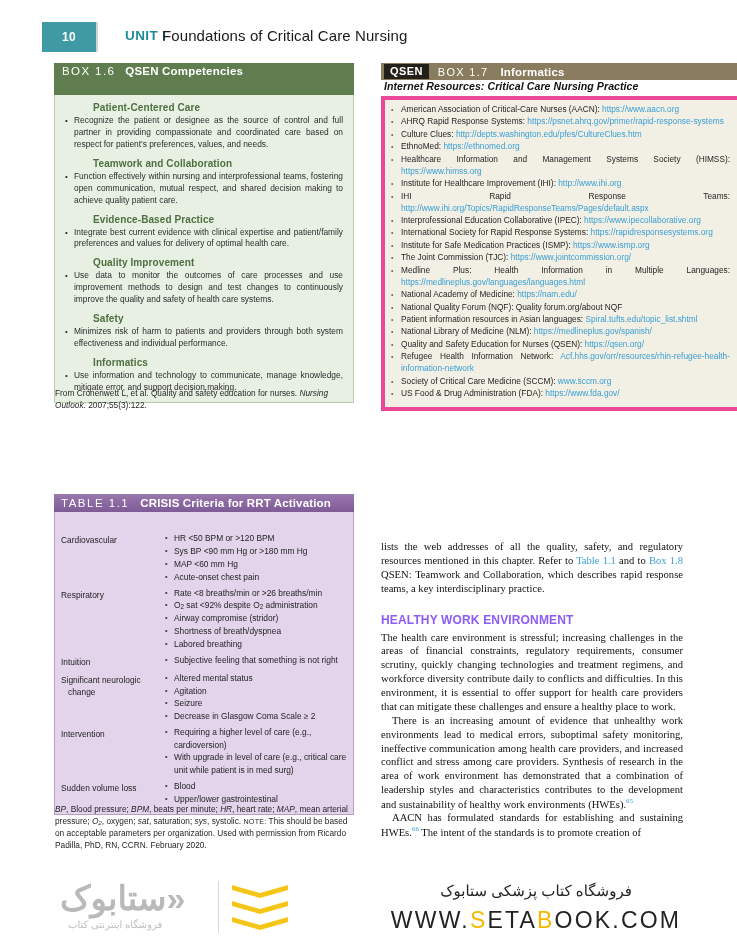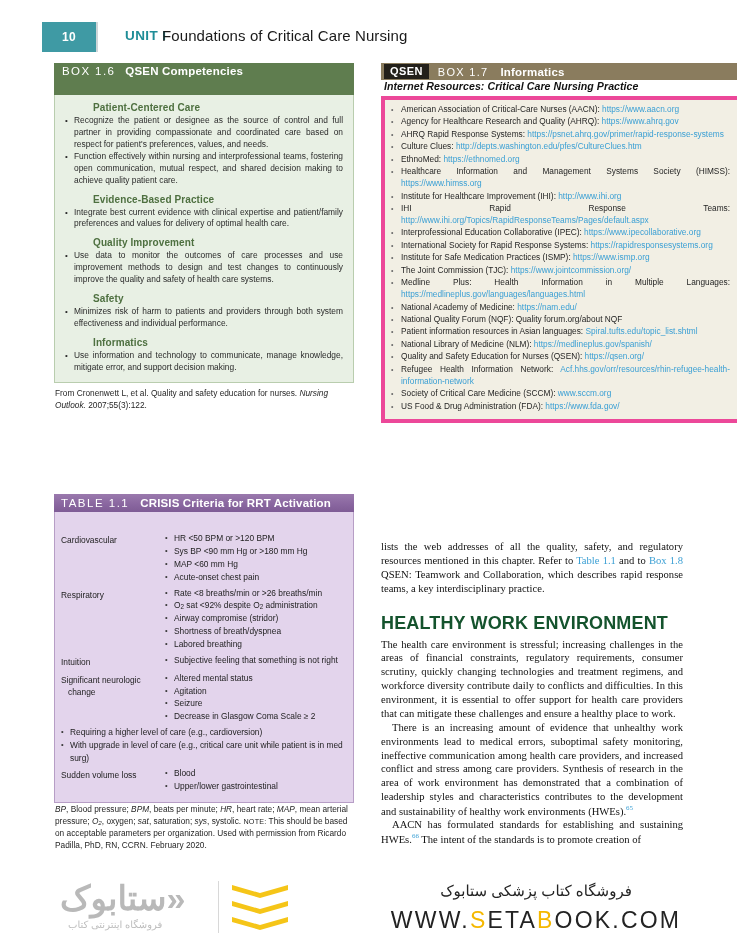--- a/index.html
+++ b/index.html
@@ -267,22 +267,22 @@
     font-size: 10.6px;
     line-height: 1.31;
     color: #111111;
     text-align: justify;
   }
   #right-text p.indent { text-indent: 11px; }
   #right-text .xref { color: #3a9fd4; }
   #right-text .sup { font-size: .66em; vertical-align: super; color: #3a9fd4; }
   #right-text h2 {
     margin: 17px 0 4px 0;
-    color: #14532d;
-    font-size: 18px;
+    color: #8b5cf6;
+    font-size: 12px;
     font-weight: bold;
     letter-spacing: .15px;
     font-family: "Liberation Sans", sans-serif;
   }
 
   
   #footer {
     position: absolute;
     left: 0; bottom: 0;
     width: 737px; height: 72px;
@@ -357,20 +357,21 @@
 <div class="box" id="box16">
   <div class="box-head">
     <span class="bx-num">BOX 1.6</span><span class="bx-title">QSEN Competencies</span>
   </div>
   <div class="box-body" id="box16-body">
       <div class="sec-title">Patient-Centered Care</div>
       <div class="g-bullet">
         <span class="dot">•</span>
         <span class="txt">Recognize the patient or designee as the source of control and full partner in providing compassionate and coordinated care based on respect for patient's preferences, values, and needs.</span>
       </div>
+      <div class="sec-title">Teamwork and Collaboration</div>
       <div class="g-bullet">
         <span class="dot">•</span>
         <span class="txt">Function effectively within nursing and interprofessional teams, fostering open communication, mutual respect, and shared decision making to achieve quality patient care.</span>
       </div>
       <div class="sec-title">Evidence-Based Practice</div>
       <div class="g-bullet">
         <span class="dot">•</span>
         <span class="txt">Integrate best current evidence with clinical expertise and patient/family preferences and values for delivery of optimal health care.</span>
       </div>
       <div class="sec-title">Quality Improvement</div>
@@ -401,24 +402,20 @@
     <span class="qsen-title">Informatics</span>
   </div>
   <div class="qsen-sub">Internet Resources: Critical Care Nursing Practice</div>
   <div class="qsen-body" id="box17-body">
       <div class="q-item">
         <span class="dot">•</span>
         <span class="txt"><span>American Association of Critical-Care Nurses (AACN): </span><span class="url">https://www.aacn.org</span></span>
       </div>
       <div class="q-item">
         <span class="dot">•</span>
-        <span class="txt"><span>Agency for Healthcare Research and Quality (AHRQ): </span><span class="url">https://www.ahrq.gov</span></span>
-      </div>
-      <div class="q-item">
-        <span class="dot">•</span>
         <span class="txt"><span>AHRQ Rapid Response Systems: </span><span class="url">https://psnet.ahrq.gov/primer/rapid-response-systems</span></span>
       </div>
       <div class="q-item">
         <span class="dot">•</span>
         <span class="txt"><span>Culture Clues: </span><span class="url">http://depts.washington.edu/pfes/CultureClues.htm</span></span>
       </div>
       <div class="q-item">
         <span class="dot">•</span>
         <span class="txt"><span>EthnoMed: </span><span class="url">https://ethnomed.org</span></span>
       </div>
@@ -564,20 +561,21 @@
             <span class="dot">•</span>
             <span class="txt">Seizure</span>
           </div>
           <div class="t-li">
             <span class="dot">•</span>
             <span class="txt">Decrease in Glasgow Coma Scale ≥ 2</span>
           </div>
         </div>
       </div>
       <div class="t-row">
+        <div class="t-label">Intervention</div>
         <div class="t-items">
           <div class="t-li">
             <span class="dot">•</span>
             <span class="txt">Requiring a higher level of care (e.g., cardioversion)</span>
           </div>
           <div class="t-li">
             <span class="dot">•</span>
             <span class="txt">With upgrade in level of care (e.g., critical care unit while patient is in med surg)</span>
           </div>
         </div>

